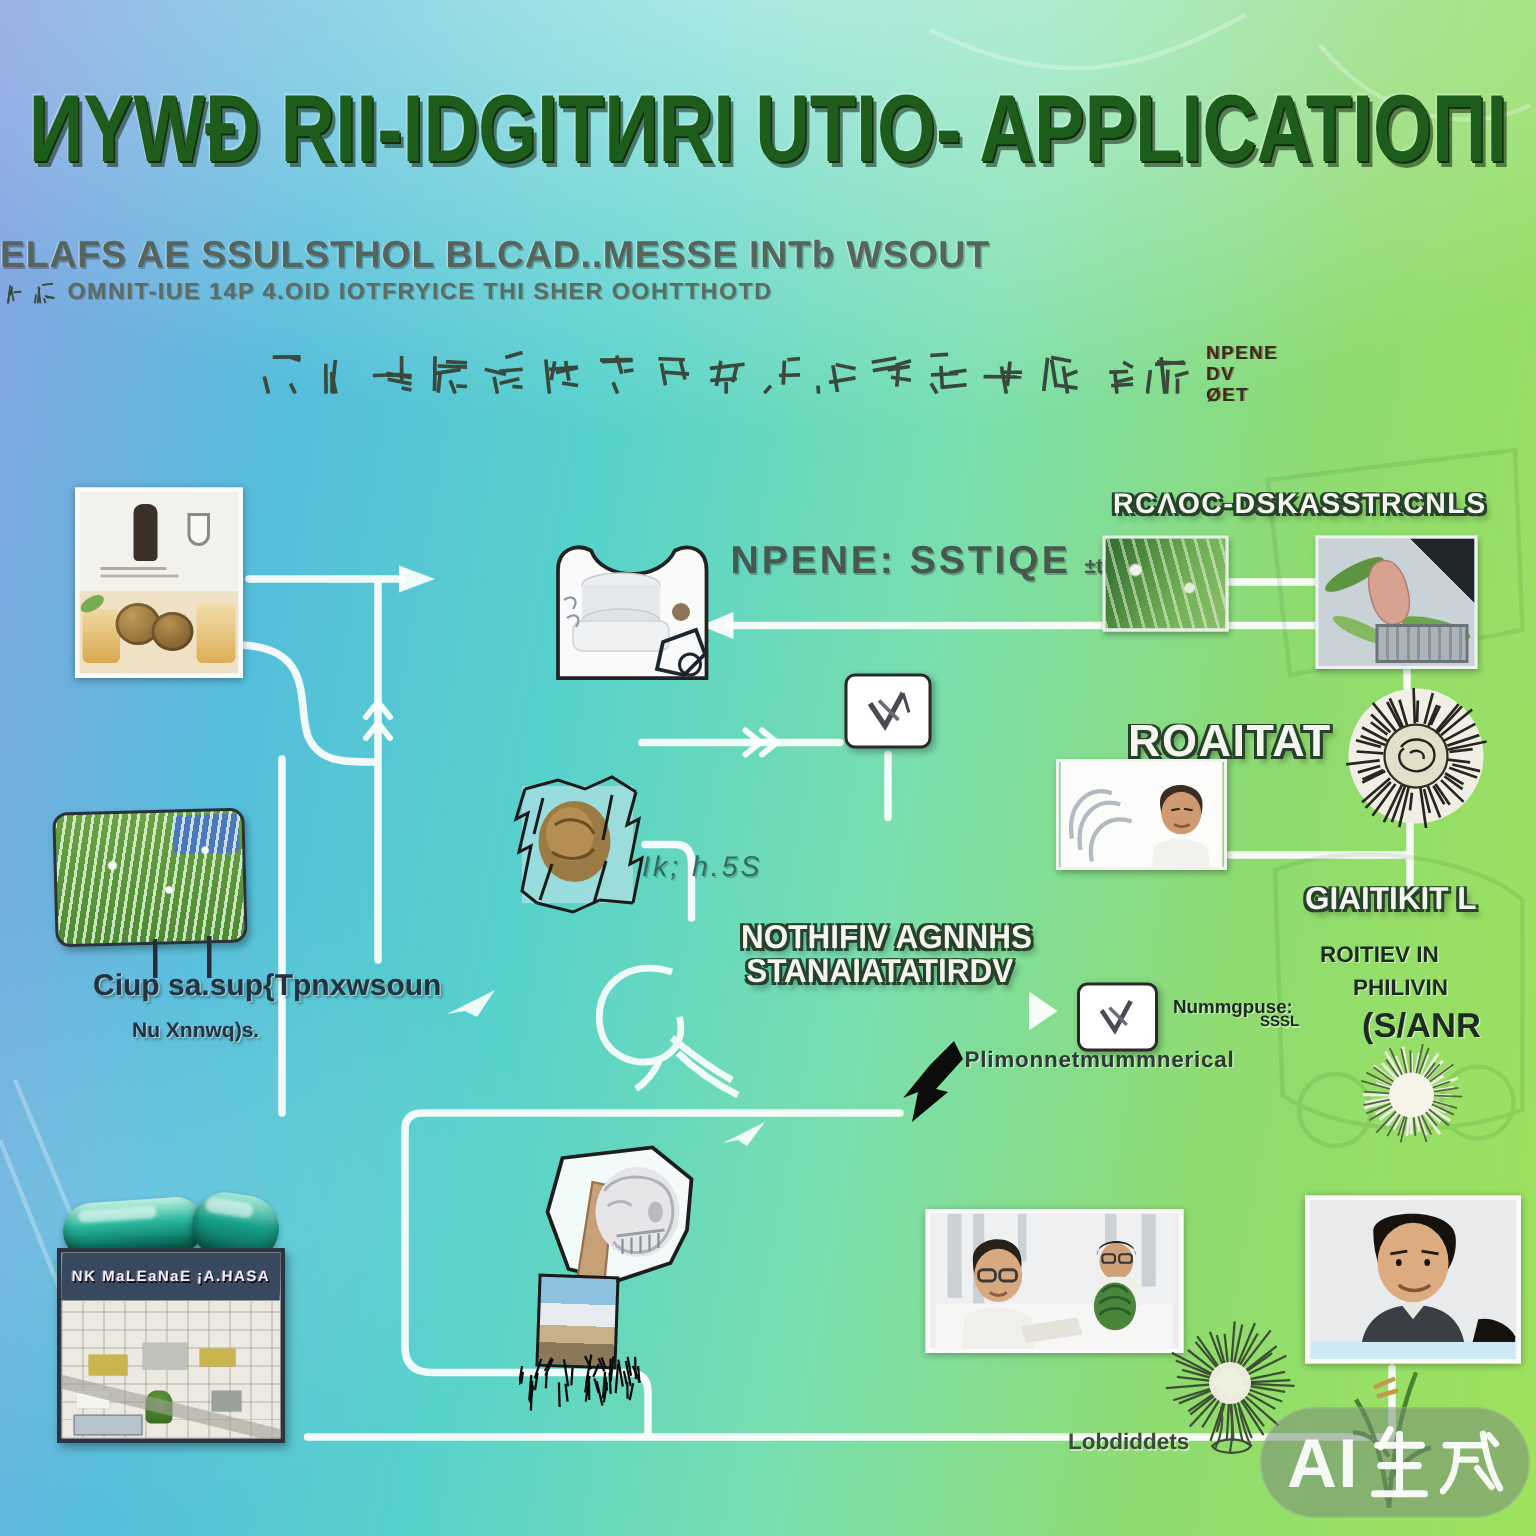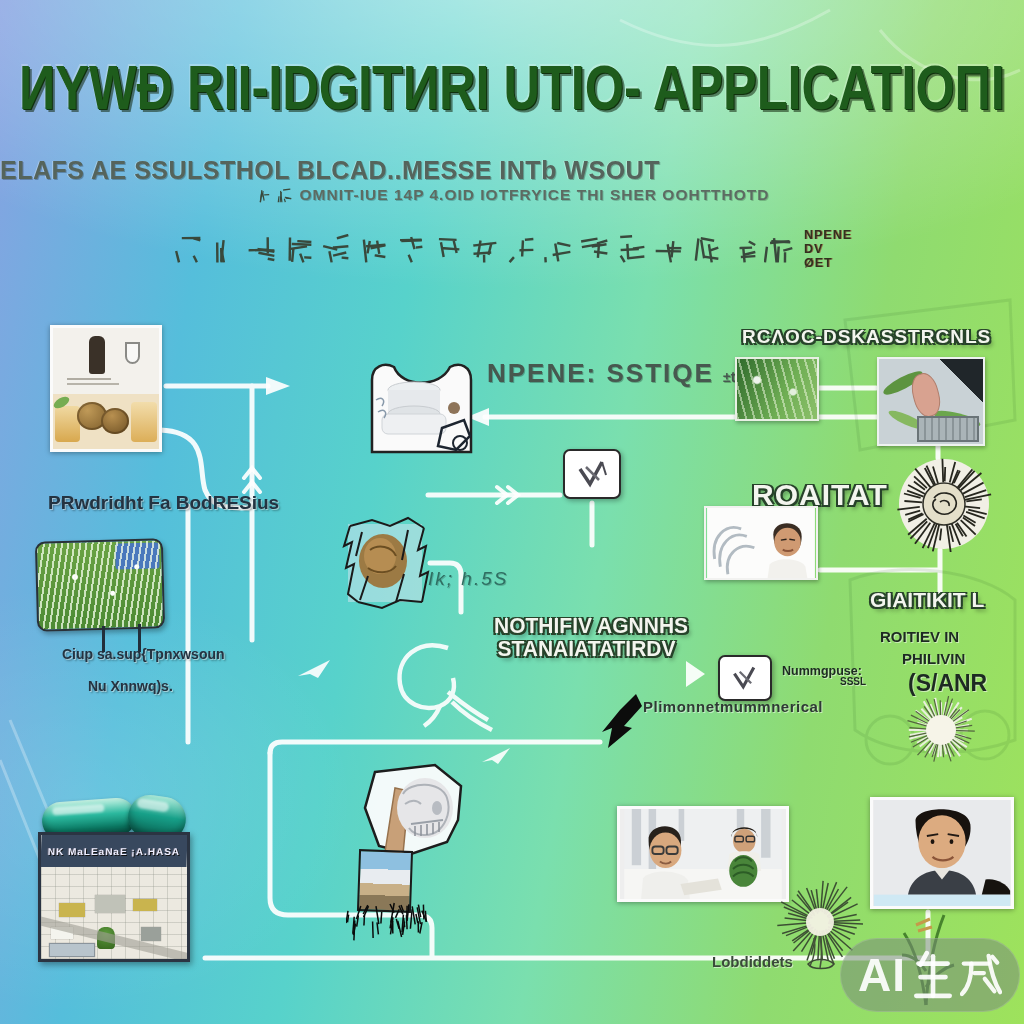--- a/index.html
+++ b/index.html
@@ -11,21 +11,21 @@
     background:radial-gradient(120% 52% at 50% -4%,rgba(255,255,255,.55),rgba(255,255,255,0) 62%),
                radial-gradient(40% 30% at 8% 78%,rgba(255,255,255,.12),rgba(255,255,255,0) 70%);}
   .abs{position:absolute}
   .lines{position:absolute;inset:0;z-index:1}
   .node{position:absolute;z-index:2}
   .title{width:100%;text-align:center;top:50px;font-size:52px;font-weight:bold;color:#1e5c1c;
     white-space:nowrap;letter-spacing:0;transform:scale(.97,1.22);transform-origin:center top;
     text-shadow:3px 3px 0 rgba(18,40,14,.55),1px 1px 0 #0e3a0c, -1px -1px 0 rgba(255,255,255,.25);}
   .sub1{width:100%;text-align:left;top:156px;font-size:25px;font-weight:bold;color:#55645c;
     letter-spacing:.5px;text-shadow:1px 1px 0 rgba(0,0,0,.25), -1px 0 0 rgba(255,255,255,.3);}
-  .sub2row{width:100%;top:186px;display:flex;justify-content:center;align-items:center;gap:8px;}
+  .sub2row{width:100%;top:186px;display:flex;align-items:center;gap:8px;}
   .sub2{font-size:15.5px;font-weight:bold;color:#5d6b62;letter-spacing:1px;
     text-shadow:1px 1px 0 rgba(0,0,0,.2);}
   .hanzirow{top:228px;left:50%;transform:translateX(-50%);display:flex;align-items:center;gap:10px;}
   .glyphs{display:flex;gap:7px;align-items:center}
   .glyphs svg{width:30px;height:30px}
   .glyphs-sm svg{width:15px;height:15px}
   .fake-glyph line{stroke:#39493c;stroke-width:2.6;stroke-linecap:square}
   .hanzinote{font-size:12.5px;font-weight:bold;color:#33301f;letter-spacing:1px;
     text-shadow:1px 0 0 rgba(150,40,30,.55);}
   .photo{border:3px solid #fbfbfb;box-shadow:0 1px 5px rgba(0,0,0,.35);overflow:hidden;background:#eee}
@@ -293,28 +293,27 @@
     <div class="abs" style="left:14px;top:50px;width:44px;height:2px;background:#b0aca2"></div>
     <div class="abs" style="left:14px;top:55px;width:52px;height:2px;background:#b8b4aa"></div>
     <div class="abs" style="left:0;top:66px;width:106px;height:55px;background:#efe1c4">
       <div class="abs" style="left:2px;top:12px;width:25px;height:36px;background:linear-gradient(#f0d9a2,#d8a84e);border-radius:4px"></div>
       <div class="abs" style="left:78px;top:8px;width:26px;height:40px;background:linear-gradient(#f2ddab,#dcae58);border-radius:4px"></div>
       <div class="abs" style="left:24px;top:8px;width:30px;height:28px;border-radius:50%;background:radial-gradient(circle at 35% 30%,#c09a58,#7c5c2a);box-shadow:inset 0 0 0 2px rgba(60,40,14,.4)"></div>
       <div class="abs" style="left:48px;top:14px;width:28px;height:26px;border-radius:50%;background:radial-gradient(circle at 40% 30%,#b89050,#6b4e22);box-shadow:inset 0 0 0 2px rgba(60,40,14,.4)"></div>
       <div class="abs" style="left:0;top:4px;width:17px;height:9px;background:#76ad52;border-radius:50%;transform:rotate(-30deg)"></div>
     </div>
   </div>
-  <div class="node dlabel" style="left:48px;top:492px;font-size:19px">PRwdridht Fa BodRESius</div>
 
   <div class="node grassimg" style="left:36px;top:540px;width:128px;height:90px">
     <div class="abs" style="right:2px;top:2px;width:44px;height:26px;background:#4a78bc;border-radius:3px"></div>
   </div>
   <div class="node stemline" style="left:102px;top:626px;height:26px"></div>
   <div class="node stemline" style="left:138px;top:624px;height:28px"></div>
-  <div class="node dlabel" style="left:62px;top:646px;font-size:14px">Ciup sa.sup{Tpnxwsoun</div>
+  <div class="node dlabel" style="left:62px;top:646px;font-size:20px">Ciup sa.sup{Tpnxwsoun</div>
   <div class="node dlabel" style="left:88px;top:678px;font-size:14px">Nu Xnnwq)s.</div>
 
   <div class="node bottle" style="left:42px;top:800px;width:94px;height:38px;border-radius:19px;transform:rotate(-4deg);background:linear-gradient(180deg,#c8f5e6 0%,#2bb89e 40%,#0b7a64 75%,#0a5f4e 100%)"></div>
   <div class="node bottle" style="left:128px;top:796px;width:58px;height:44px;border-radius:22px;transform:rotate(9deg);background:linear-gradient(180deg,#aeeedd 0%,#17a089 45%,#085c4c 100%)"></div>
   <div class="node mapbox" style="left:38px;top:832px;width:152px;height:130px">
     <div class="banner" style="height:32px">
       <span>NK MaLEaNaE ¡A.HASA</span>
     </div>
     <div class="abs mapgrid" style="top:32px;height:92px"></div>
     <div class="abs blk" style="left:18px;top:68px;width:26px;height:14px;background:#c9b44e"></div>

